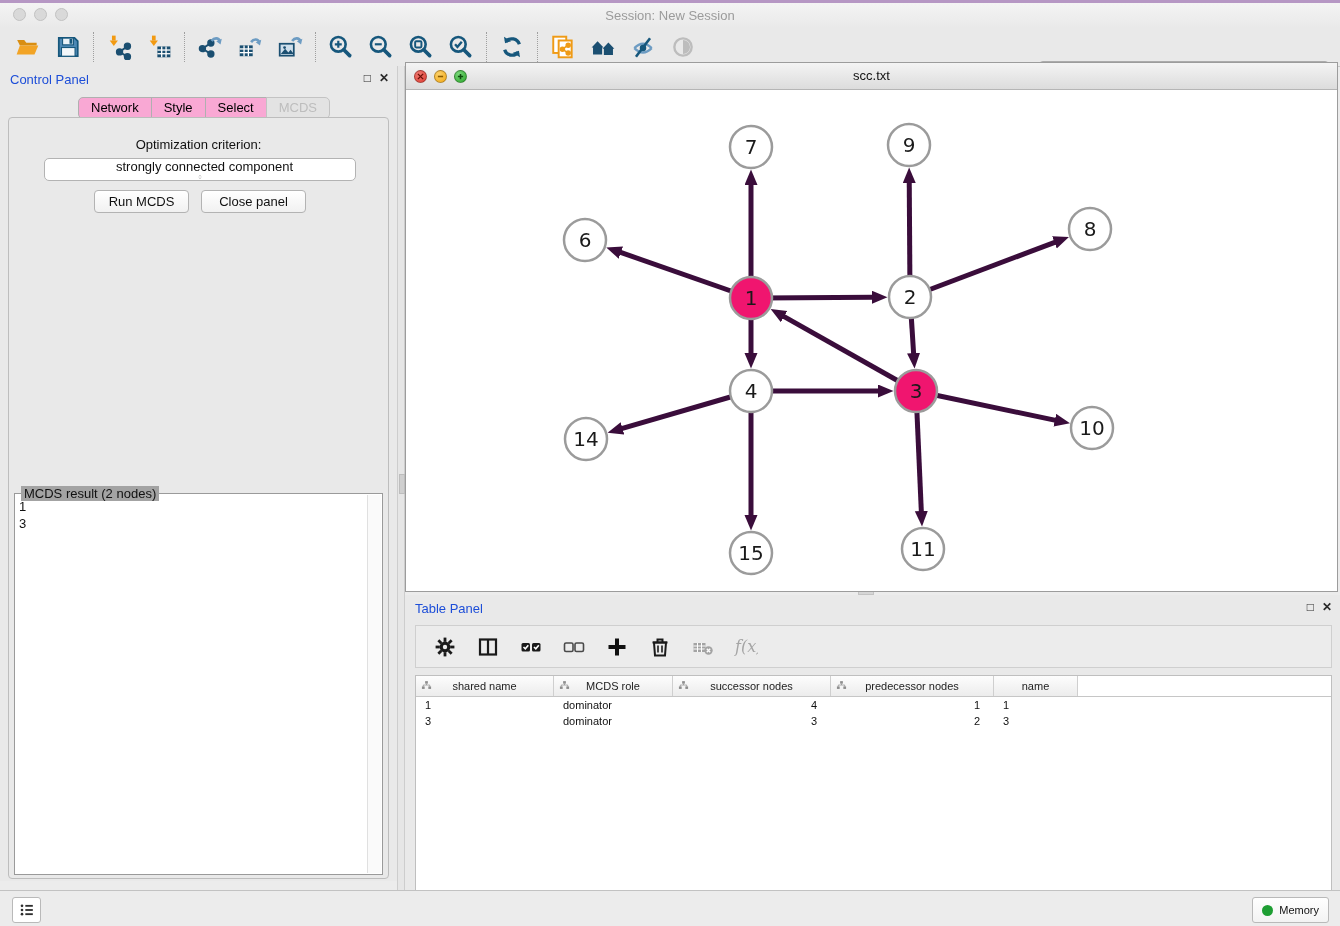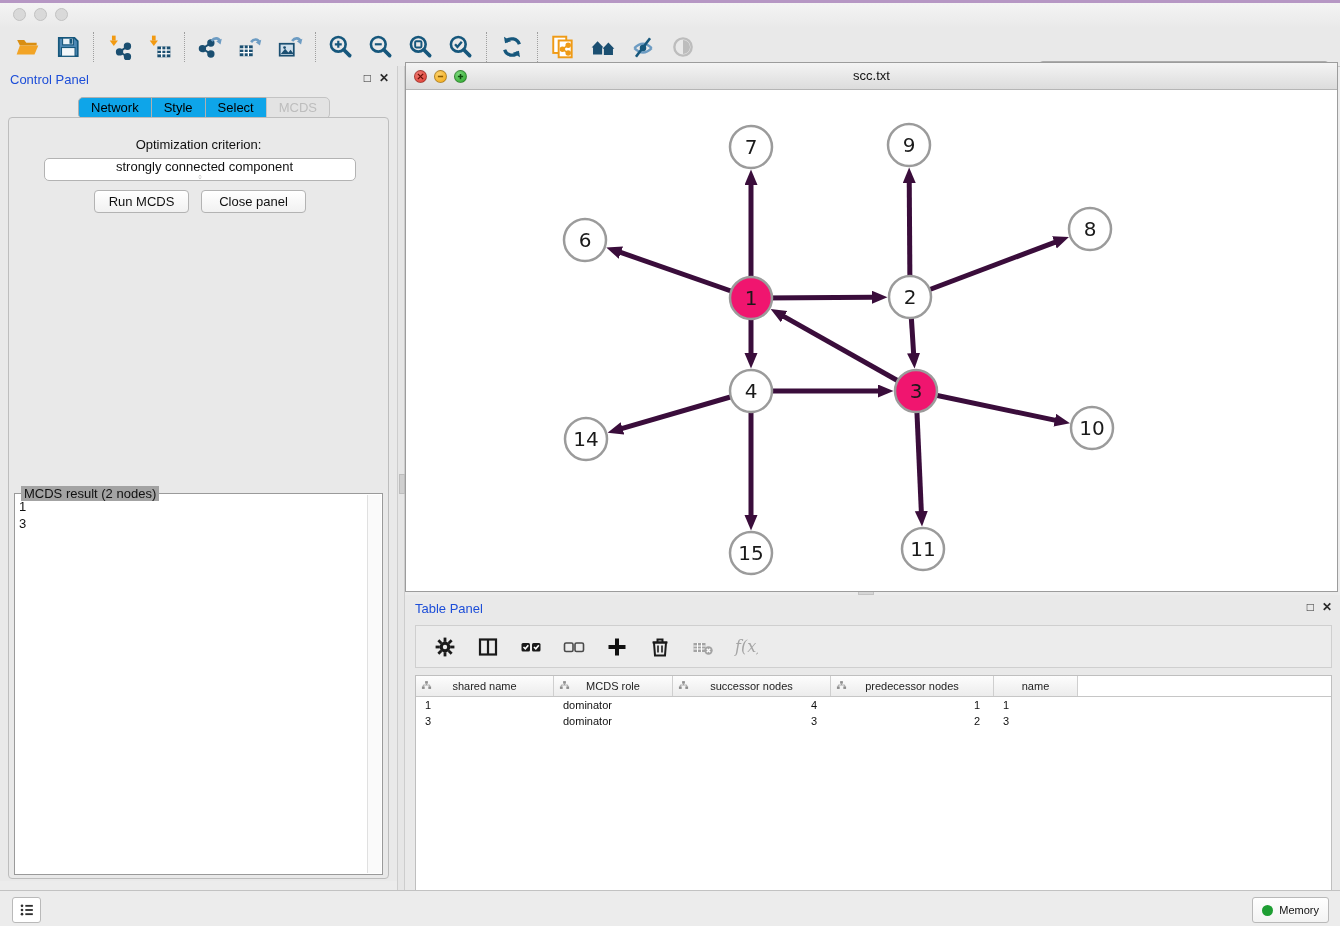--- a/index.html
+++ b/index.html
@@ -24,21 +24,21 @@
   .searchbox{position:absolute;right:10px;top:33px;width:292px;height:24px;background:#fff;
     border:1px solid #ababab;border-radius:5px;display:flex;align-items:center;padding-left:6px;box-sizing:border-box;}
   .searchbox input{border:none;outline:none;flex:1;font-size:12px;background:transparent;height:18px;}
   
   .cpanel{position:absolute;left:0;top:66px;width:397px;height:815px;background:#e9e9e9;}
   .panel-head{position:absolute;left:10px;top:6px;font-size:13px;color:#1d4ed8;}
   .win-ctrls{position:absolute;right:8px;top:6px;display:flex;gap:8px;align-items:center;}
   .wc{font-size:12px;color:#2a2a2a;font-weight:bold;line-height:12px;cursor:default;}
   .tabs-row{position:absolute;display:flex;}
   .cp-tabs{left:78px;top:31px;}
-  .tab{background:#0ea5e9;border:1px solid #b0b0b0;margin-left:-1px;font-size:13px;
+  .tab{background:#f9a8d4;border:1px solid #b0b0b0;margin-left:-1px;font-size:13px;
     padding:2px 12px;color:#000;height:16px;line-height:16px;cursor:default;white-space:nowrap;}
   .tab:first-child{border-radius:5px 0 0 5px;margin-left:0;}
   .tab:last-child{border-radius:0 5px 5px 0;}
   .tab.selected{background:#e3e3e3;color:#bdbdbd;border-color:#c3c3c3;}
   .cp-box{position:absolute;left:8px;top:51px;width:381px;height:762px;box-sizing:border-box;
     border:1px solid #bdbdbd;border-radius:4px;background:#e9e9e9;}
   .opt-label{position:absolute;left:0;top:71px;width:100%;text-align:center;font-size:13px;color:#111;}
   .selectbox{position:absolute;left:44px;top:92px;width:312px;height:23px;background:#fff;
     border:1px solid #b3b3b3;border-radius:5px;box-sizing:border-box;display:flex;align-items:center;flex-direction:column;}
   .selectbox .sel-val{flex:1;font-size:13px;padding-left:9px;color:#111;}
@@ -292,20 +292,21 @@
 </defs>
 </svg>
 
 <div class="titlebar">
   <div class="accent-strip"></div>
   <div class="mac-dots">
     <span class="mac-dot"></span>
     <span class="mac-dot"></span>
     <span class="mac-dot"></span>
   </div>
+  <div class="win-title">Session: New Session</div>
 </div>
 
 <div class="toolbar">
   <div class="tb-icons">
       <span class="tbtn">
         <svg viewBox="0 0 24 24" width="26" height="26">
           <use href="#i-open-folder"></use>
         </svg>
       </span>
       <span class="tbtn">

